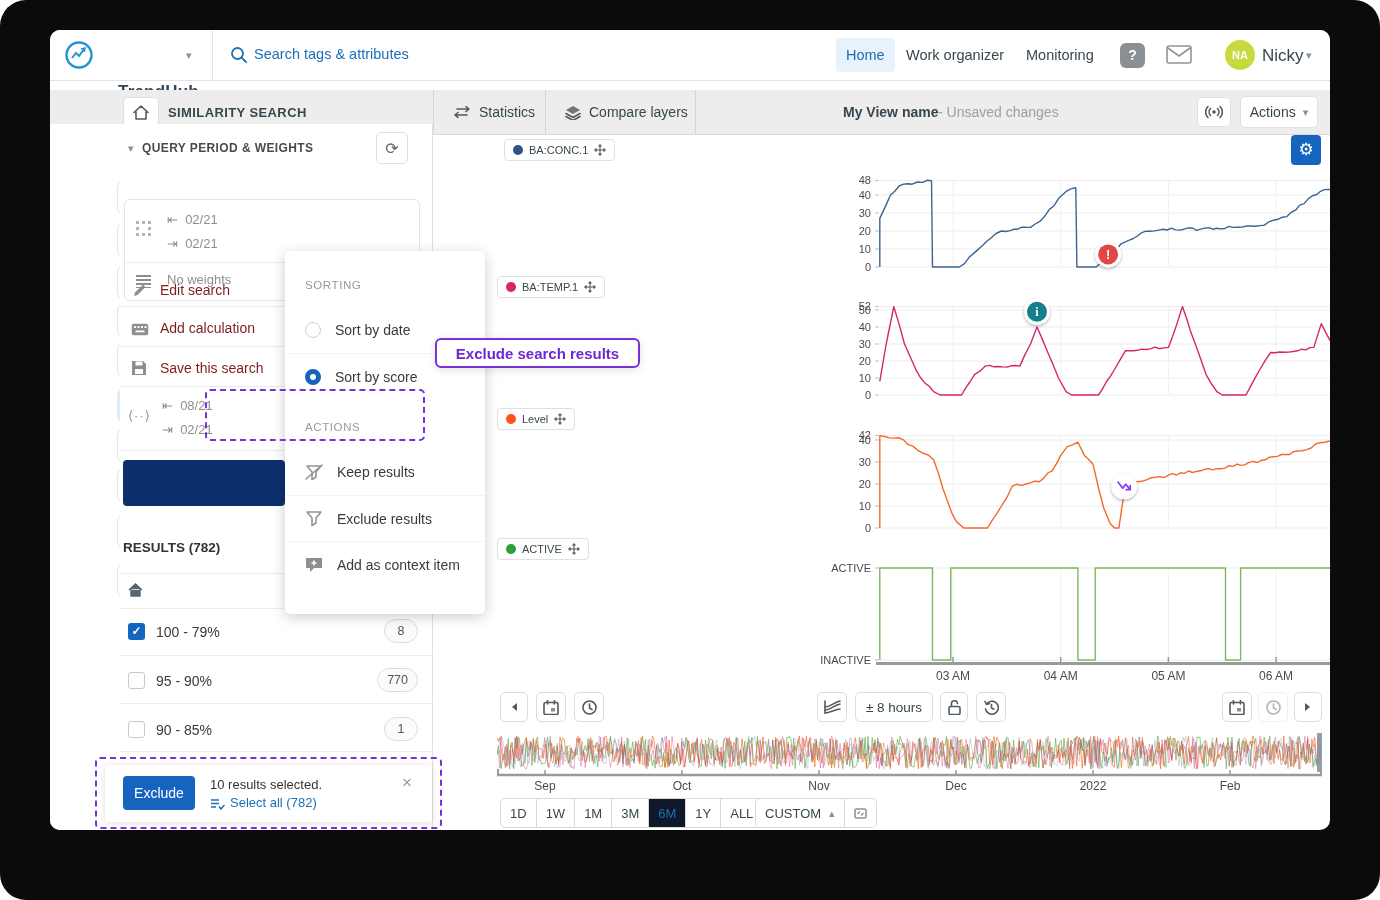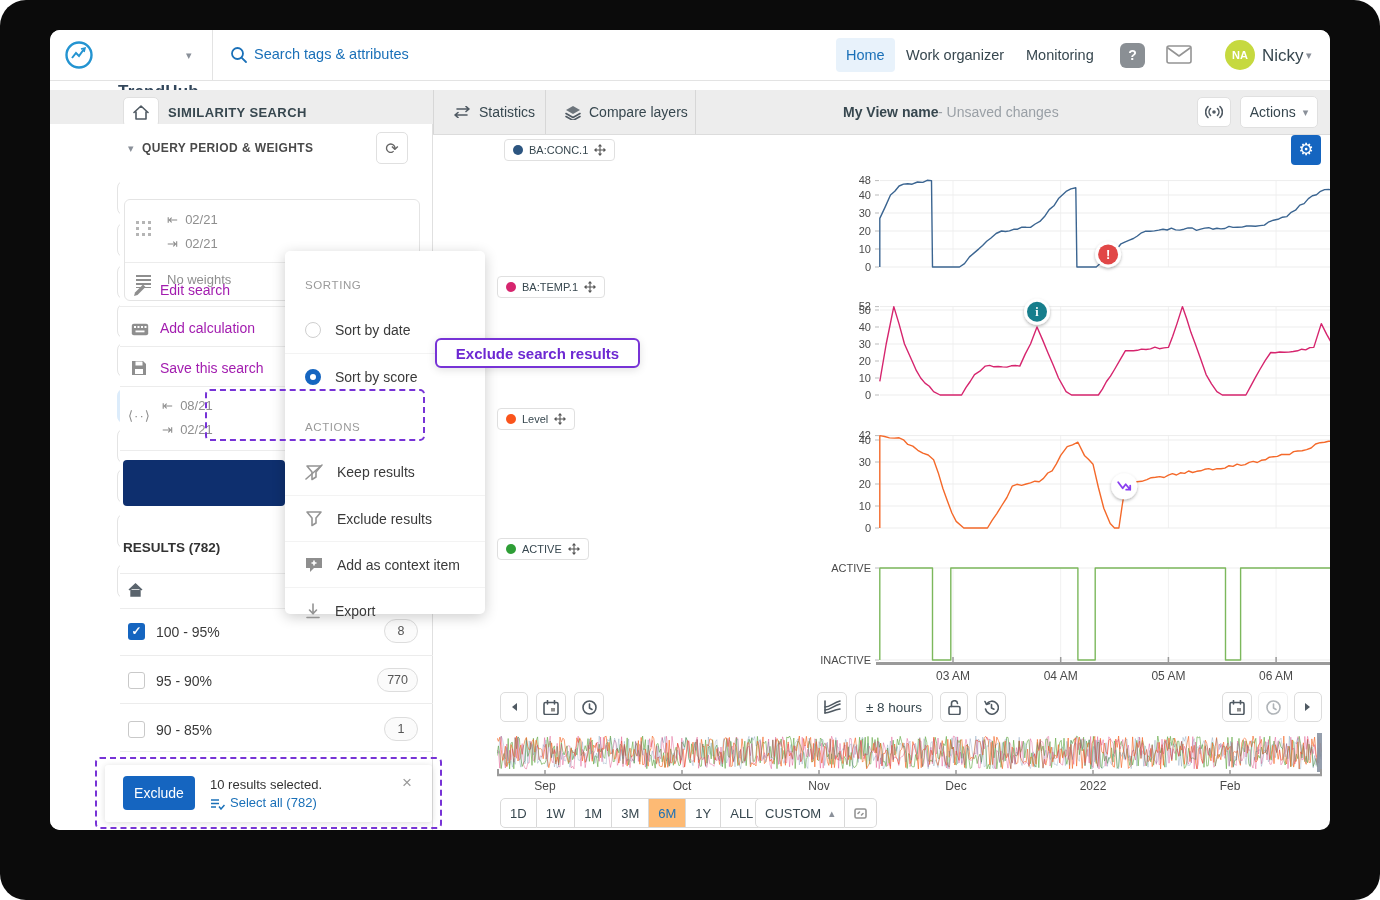--- a/index.html
+++ b/index.html
@@ -24,21 +24,21 @@
   .tb-tab{position:absolute;top:0;height:44px;display:flex;align-items:center;gap:8px;font-size:14px;color:#37474f;}
   .tb-div{position:absolute;top:0;width:1px;height:44px;background:#d7d7d7;}
   
   .rail{position:absolute;left:0;top:94px;width:70px;height:706px;background:#fff;border-right:1px solid #e6e6e6;}
   .railbtn{position:absolute;left:17px;width:36px;height:36px;background:#fff;border:1px solid #e4e4e4;border-radius:8px;box-sizing:border-box;display:flex;align-items:center;justify-content:center;}
   .railbtn.active{background:#dcecfb;border-color:#dcecfb;}
   
   .panel{position:absolute;left:70px;top:94px;width:313px;height:706px;background:#fff;border-right:1px solid #e0e0e0;box-sizing:border-box;}
   .sec-h{font-size:12px;font-weight:700;color:#4a4a4a;letter-spacing:.4px;}
   .greytxt{font-size:13px;color:#8e8e8e;}
-  .bluelink{font-size:14px;color:#a21caf;}
+  .bluelink{font-size:14px;color:#7f1d1d;}
   .card{position:absolute;border:1px solid #e4e4e4;border-radius:6px;box-sizing:border-box;margin-top:35px;}
   .sep{position:absolute;left:0;width:313px;height:1px;background:#ececec;}
   .navybtn{position:absolute;background:#0e2f6e;border-radius:4px;}
   .kebab{position:absolute;width:30px;height:32px;border:1px solid #8cb8e6;border-radius:6px;background:#fff;box-sizing:border-box;display:flex;flex-direction:column;align-items:center;justify-content:center;gap:3px;}
   .kebab i{width:3px;height:3px;border-radius:50%;background:#1565c0;}
   .pill{position:absolute;min-width:14px;padding:4px 9px;border:1px solid #ddd;border-radius:14px;background:#fbfbfb;font-size:12.5px;color:#555;text-align:center;}
   .cb{position:absolute;width:17px;height:17px;border-radius:3px;box-sizing:border-box;}
   .cb.on{background:#1565c0;color:#fff;font-size:12px;font-weight:700;text-align:center;line-height:17px;}
   .cb.off{background:#fff;border:1.5px solid #c9c9c9;}
   .itemlbl{font-size:14px;color:#3a3a3a;}
@@ -56,21 +56,21 @@
   .tooltip{position:absolute;left:385px;top:308px;width:201px;height:26px;background:#fff;border:2px solid #7733d6;border-radius:6px;z-index:50;display:flex;align-items:center;justify-content:center;font-size:15px;font-weight:700;color:#6d28d2;box-shadow:0 2px 8px rgba(0,0,0,.12);}
   
   .legend{position:absolute;background:#fff;border:1px solid #e0e0e0;border-radius:4px;height:20px;display:flex;align-items:center;gap:6px;padding:0 8px;font-size:11px;color:#37474f;z-index:5;}
   .ldot{width:10px;height:10px;border-radius:50%;}
   .gearbtn{position:absolute;left:1241px;top:105px;width:30px;height:30px;background:#1565c0;border-radius:4px;color:#fff;font-size:17px;text-align:center;line-height:30px;z-index:6;}
   .cbtn{position:absolute;height:30px;background:#fff;border:1px solid #dcdcdc;border-radius:5px;box-sizing:border-box;display:flex;align-items:center;justify-content:center;font-size:13.5px;color:#37474f;}
   .zgroup{position:absolute;display:flex;}
   .zbtn{height:30px;padding:0 9px;border:1px solid #d9d9d9;border-left:none;background:#fff;font-size:13px;color:#37474f;display:flex;align-items:center;box-sizing:border-box;font-family:"Liberation Sans",sans-serif;}
   .zbtn:first-child{border-left:1px solid #d9d9d9;border-radius:5px 0 0 5px;}
   .zbtn:last-child{border-radius:0 5px 5px 0;}
-  .zbtn.active{background:#fdba74;color:#1a70b8;}
+  .zbtn.active{background:#0f172a;color:#1a70b8;}
   .handlebox{position:absolute;background:#fff;border:1px solid #cfcfcf;border-radius:3px;box-sizing:border-box;display:flex;align-items:center;justify-content:center;color:#9a9a9a;z-index:20;}
   .ic{stroke:#949494;fill:none;stroke-width:1.6;stroke-linecap:round;stroke-linejoin:round;}
   .icb{stroke:#1a70b8;fill:none;stroke-width:1.8;stroke-linecap:round;stroke-linejoin:round;}
   .icd{stroke:#505a63;fill:none;stroke-width:1.6;stroke-linecap:round;stroke-linejoin:round;}
 </style>
 </head>
 <body>
 
 <div class="frame">
 <div class="app">
@@ -320,21 +320,21 @@
           <svg width="13" height="12">
                 <line x1="1" y1="6" x2="12" y2="6" class="icd" stroke-width="1.4"></line>
                 <path d="M6.5,0.5 V3.5 M5,2 L6.5,3.8 L8,2 M6.5,11.5 V8.5 M5,10 L6.5,8.2 L8,10" class="icd" stroke-width="1.2"></path>
               </svg>
         </span>
       </div>
     </div>
 
     <div>
       <span class="cb on" style="left:8px;top:499px;">✓</span>
-      <span class="abs itemlbl" style="left:36px;top:500px;">100 - 95%</span>
+      <span class="abs itemlbl" style="left:36px;top:500px;">100 - 79%</span>
       <span class="pill" style="right:14px;top:495px;">8</span>
     </div>
     <div class="sep" style="top:531px;"></div>
     <div>
       <span class="cb off" style="left:8px;top:548px;"></span>
       <span class="abs itemlbl" style="left:36px;top:549px;">95 - 90%</span>
       <span class="pill" style="right:14px;top:544px;">770</span>
     </div>
     <div class="sep" style="top:579px;"></div>
     <div>
@@ -387,27 +387,20 @@
             <path d="M1,1 h16 v10 h-8 l-4,4 v-4 h-4 Z" fill="#8e8e8e"></path>
             <path d="M9,3.5 V8.5 M6.5,6 H11.5" stroke="#fff" stroke-width="1.6"></path>
           </svg>
       <span>Add as context item</span>
     </div>
     <div class="menu-item" style="top:244px;">
       <svg width="18" height="17">
             <path d="M2,2 H16 L11,8 V13 L7,15.5 V8 Z" class="ic"></path>
           </svg>
       <span>Exclude results</span>
-    </div>
-    <div class="menu-item" style="top:336px;">
-      <svg width="16" height="16">
-            <path d="M8,1 V10 M4.5,7 L8,10.8 L11.5,7" class="ic"></path>
-            <line x1="2" y1="14.5" x2="14" y2="14.5" class="ic"></line>
-          </svg>
-      <span>Export</span>
     </div>
   </div>
   <div class="dashed" style="left:155px;top:359px;width:220px;height:52px;"></div>
 
   <div class="tooltip">Exclude search results</div>
 
   <div class="handlebox" style="left:376px;top:418px;width:13px;height:36px;font-size:10px;">‖</div>
   <div class="handlebox" style="left:376px;top:458px;width:13px;height:16px;font-size:10px;">×</div>
 
   <svg id="trend-svg" class="abs" style="left:383px;top:94px;" width="897" height="566" viewBox="383 94 897 566">

